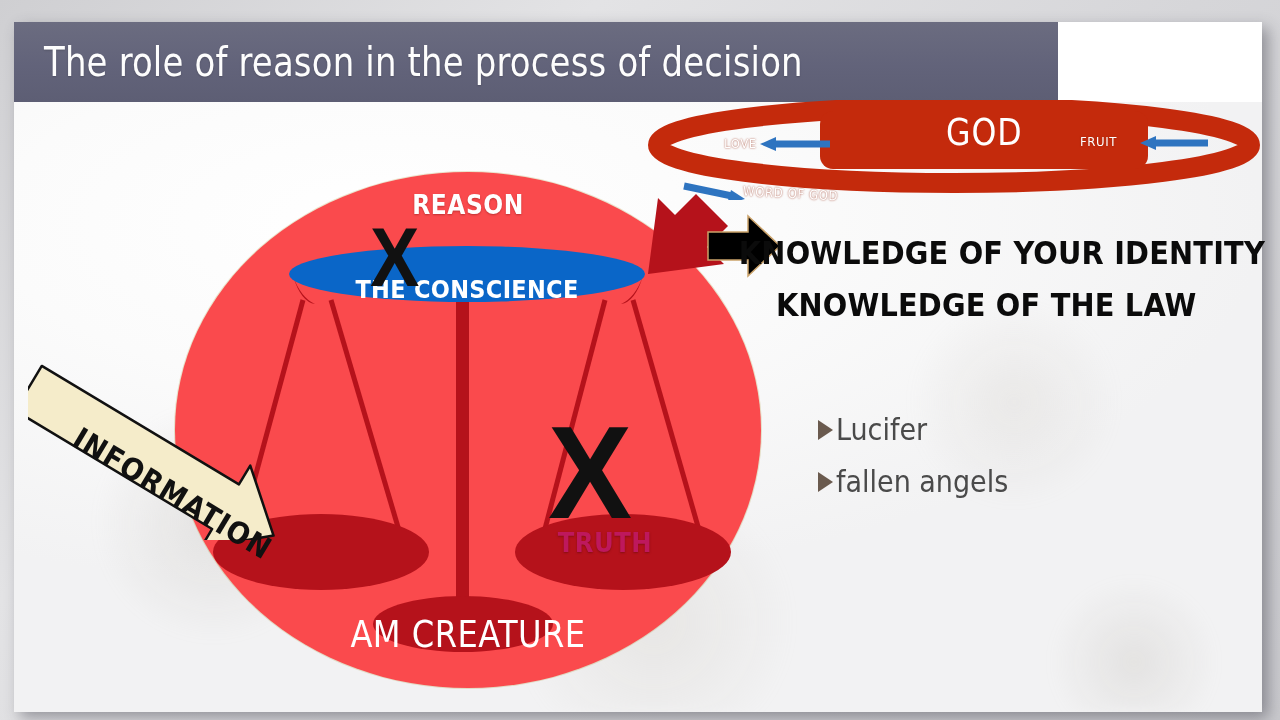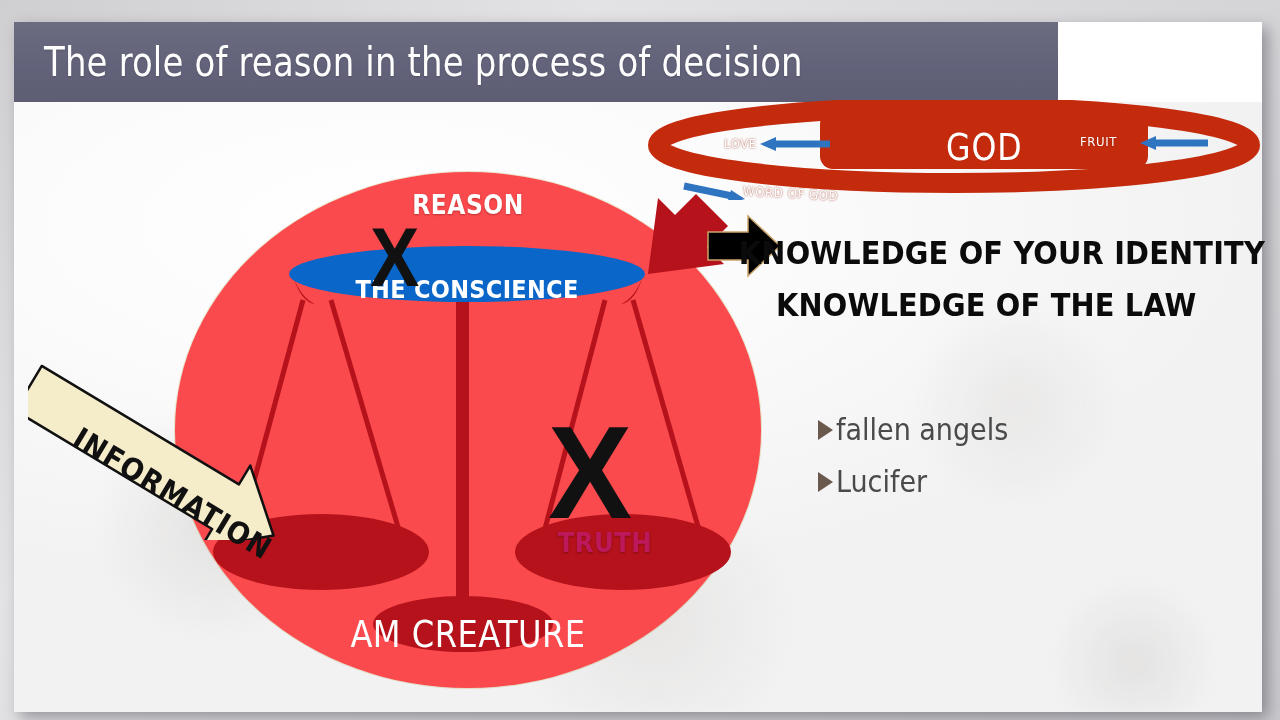--- a/index.html
+++ b/index.html
@@ -47,21 +47,21 @@
     transform:scaleX(.92);transform-origin:left center;
     text-shadow:0 1px 2px rgba(0,0,0,.18);
   }
 
   
   .god-group{position:absolute;left:648px;top:100px;width:632px;height:100px;}
   .god-svg{position:absolute;left:0;top:0;}
   .god-bar{
     position:absolute;left:172px;top:11px;width:328px;height:58px;
     background:#c42a0c;border-radius:13px;
-    display:flex;align-items:flex-end;justify-content:center;
+    display:flex;align-items:flex-start;justify-content:center;
   }
   .god-label{
     color:#fff;font-family:"DejaVu Sans Condensed","Liberation Sans Narrow","Liberation Sans",sans-serif;
     font-size:37px;font-weight:300;letter-spacing:1px;transform:scaleX(.95);
   }
   .ring-lbl{
     position:absolute;color:#fff;
     font-family:"DejaVu Sans Condensed","Liberation Sans Narrow","Liberation Sans",sans-serif;
     font-size:13px;font-weight:400;letter-spacing:.6px;
     text-shadow:0 0 2px rgba(150,40,15,.9);
@@ -249,21 +249,21 @@
   </svg>
 
   <div class="know-block">
     <div class="know-line">KNOWLEDGE OF YOUR IDENTITY</div>
     <div class="know-line first">KNOWLEDGE OF THE LAW</div>
   </div>
 
   <div class="bullets">
     <div class="bullet-row">
       <span class="bullet-tri"></span>
-      <span class="bullet-txt">fallen angels</span>
+      <span class="bullet-txt">Lucifer</span>
     </div>
     <div class="bullet-row">
       <span class="bullet-tri"></span>
-      <span class="bullet-txt">Lucifer</span>
+      <span class="bullet-txt">fallen angels</span>
     </div>
   </div>
 
 </div>
 
 </body></html>

